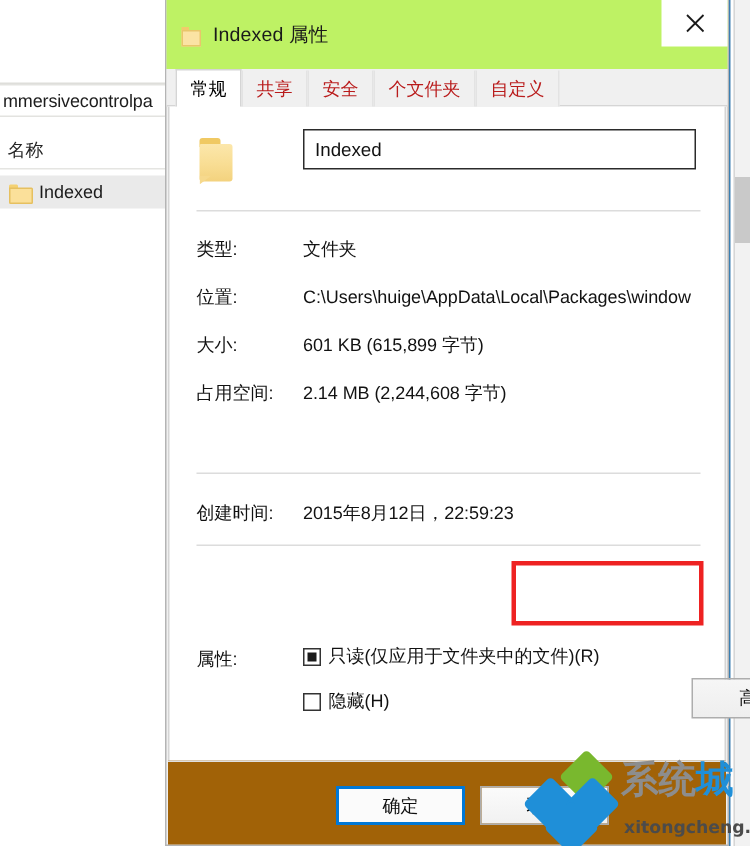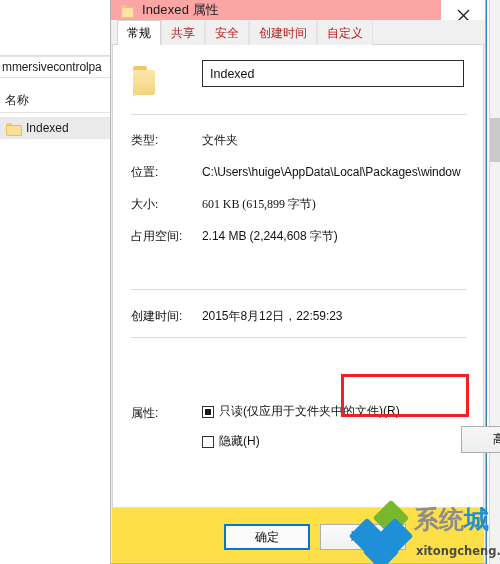--- a/index.html
+++ b/index.html
@@ -137,22 +137,22 @@
     position: absolute;
     left: 110px; top: 0;
     width: 376px; height: 564px;
     background: #f0f0f0;
     border: 1px solid #b4b4b4;
     border-top: none;
     box-shadow: 0 0 0 0 rgba(0,0,0,0);
   }
   .dlg-titlebar {
     position: relative;
-    height: 20px;
-    background: #fca5a5;
+    height: 46px;
+    background: #bef264;
     display: flex;
     align-items: center;
     padding-left: 9px;
   }
   .dlg-title-icon {
     width: 14px; height: 13px;
     position: relative;
     flex: 0 0 auto;
     margin-right: 8px;
   }
@@ -382,21 +382,21 @@
     border: 3px solid #ee2222;
     pointer-events: none;
     z-index: 20;
   }
 
   
   .dlg-footer {
     position: absolute;
     left: 1px; right: 1px; bottom: 0;
     height: 56px;
-    background: #fde047;
+    background: #a16207;
     border-top: 1px solid #dfdfdf;
     margin-top: 16px;
   }
   .btn {
     position: absolute;
     top: 16px;
     width: 86px; height: 26px;
     background: linear-gradient(180deg,#fbfbfb 0%, #f1f1f1 100%);
     border: 1px solid #adadad;
     font-size: 12px;
@@ -494,21 +494,21 @@
       <div class="tab active">
         <span>常规</span>
       </div>
       <div class="tab">
         <span>共享</span>
       </div>
       <div class="tab">
         <span>安全</span>
       </div>
       <div class="tab">
-        <span>创建时间</span>
+        <span>个文件夹</span>
       </div>
       <div class="tab">
         <span>自定义</span>
       </div>
     </div>
 
     <div class="dlg-body">
 
       <div class="name-row">
         <div class="big-folder">
@@ -524,21 +524,21 @@
       <div class="prop-row" style="top:118px;">
         <span class="prop-label">位置:</span>
         <span class="prop-value">C:\Users\huige\AppData\Local\Packages\window</span>
       </div>
 
       <div class="prop-row" style="top:86px;">
         <span class="prop-label">类型:</span>
         <span class="prop-value">文件夹</span>
       </div>
 
-      <div class="prop-row" style="top:150px;font-family:Liberation Serif, serif;">
+      <div class="prop-row" style="top:150px;">
         <span class="prop-label">大小:</span>
         <span class="prop-value">601 KB (615,899 字节)</span>
       </div>
 
       <div class="prop-row" style="top:182px;text-decoration:underline;">
         <span class="prop-label">占用空间:</span>
         <span class="prop-value">2.14 MB (2,244,608 字节)</span>
       </div>
 
 

